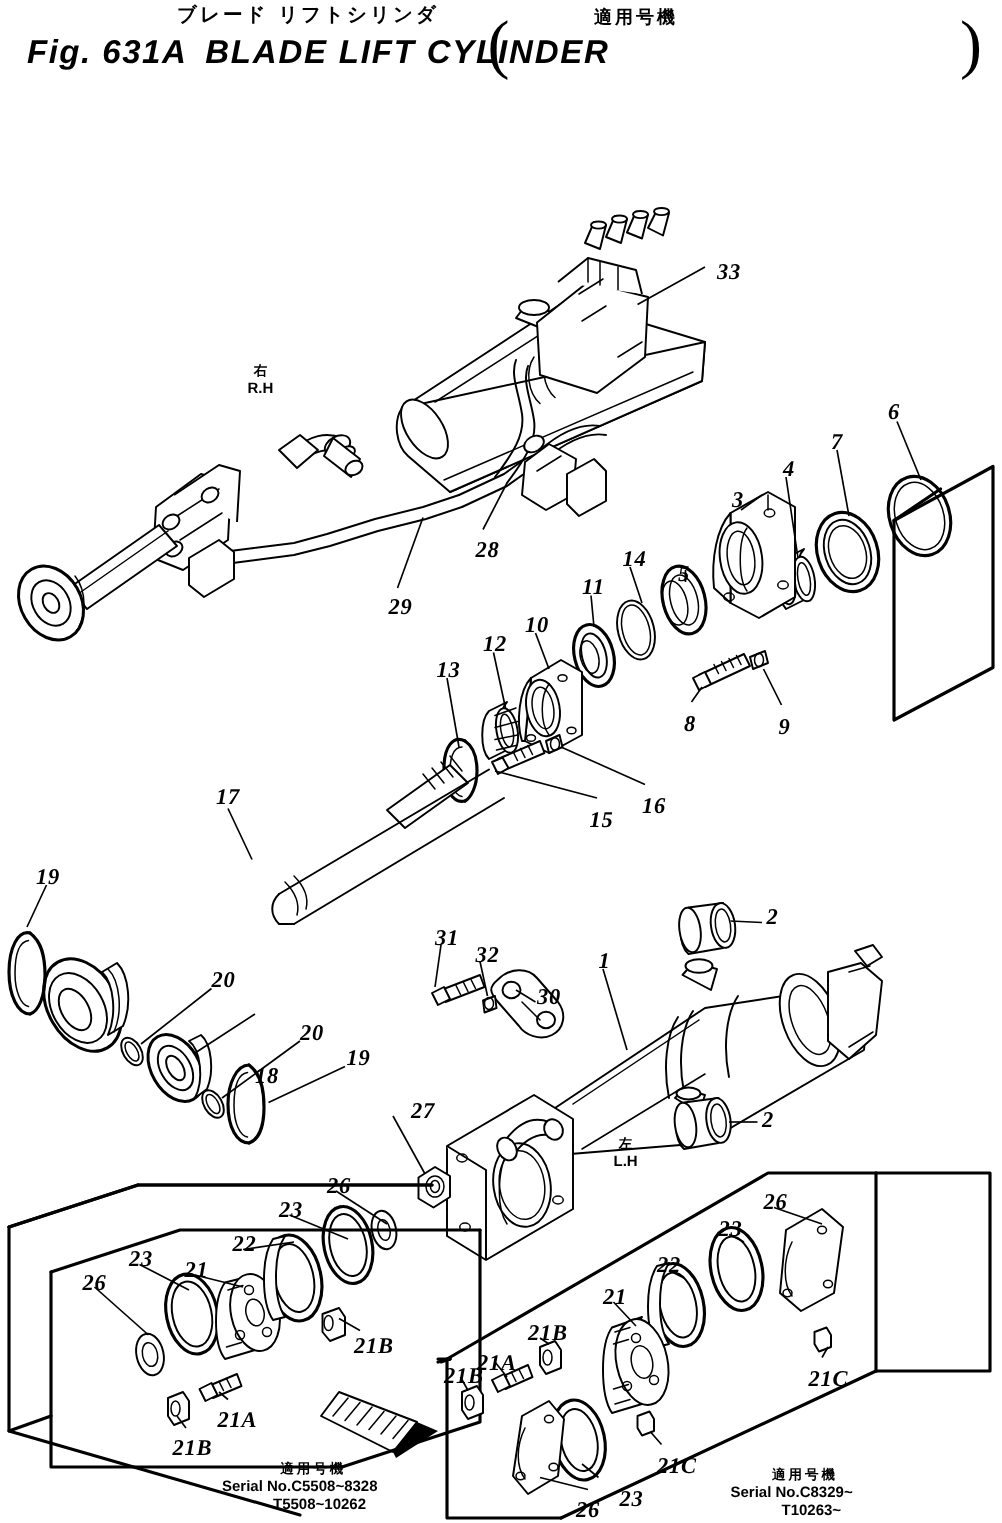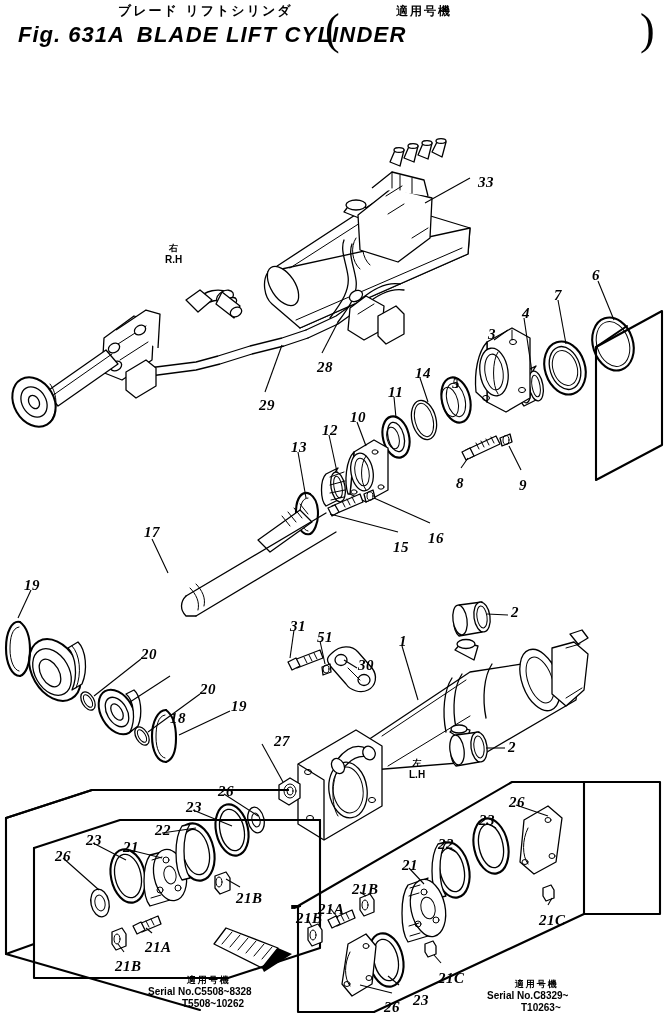--- a/index.html
+++ b/index.html
@@ -751,21 +751,21 @@
       <div class="callout" style="left: 519px; top: 478px;">9</div>
       <div class="callout" style="left: 393px; top: 540px;">15</div>
       <div class="callout" style="left: 428px; top: 531px;">16</div>
       <div class="callout" style="left: 144px; top: 525px;">17</div>
       <div class="callout" style="left: 24px; top: 578px;">19</div>
       <div class="callout" style="left: 141px; top: 647px;">20</div>
       <div class="callout" style="left: 170px; top: 663px; margin-top: 48px;">18</div>
       <div class="callout" style="left: 200px; top: 682px;">20</div>
       <div class="callout" style="left: 231px; top: 699px;">19</div>
       <div class="callout" style="left: 290px; top: 619px;">31</div>
-      <div class="callout" style="left: 317px; top: 630px;">51</div>
+      <div class="callout" style="left: 317px; top: 630px;">32</div>
       <div class="callout" style="left: 358px; top: 658px;">30</div>
       <div class="callout" style="left: 399px; top: 634px;">1</div>
       <div class="callout" style="left: 511px; top: 605px;">2</div>
       <div class="callout" style="left: 508px; top: 740px;">2</div>
       <div class="callout" style="left: 274px; top: 734px;">27</div>
       <div class="callout" style="left: 218px; top: 784px;">26</div>
       <div class="callout" style="left: 186px; top: 800px;">23</div>
       <div class="callout" style="left: 155px; top: 823px;">22</div>
       <div class="callout" style="left: 123px; top: 840px;">21</div>
       <div class="callout" style="left: 86px; top: 833px;">23</div>

